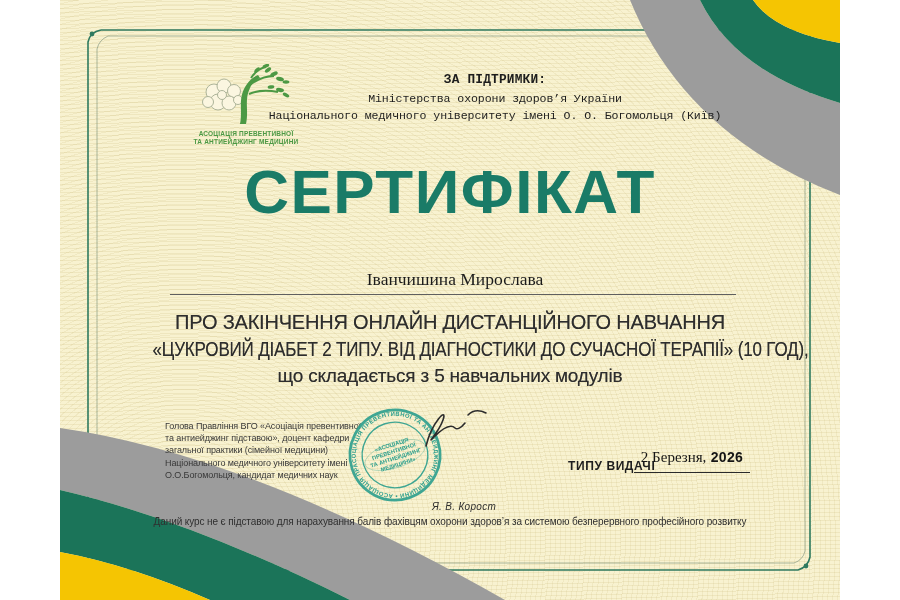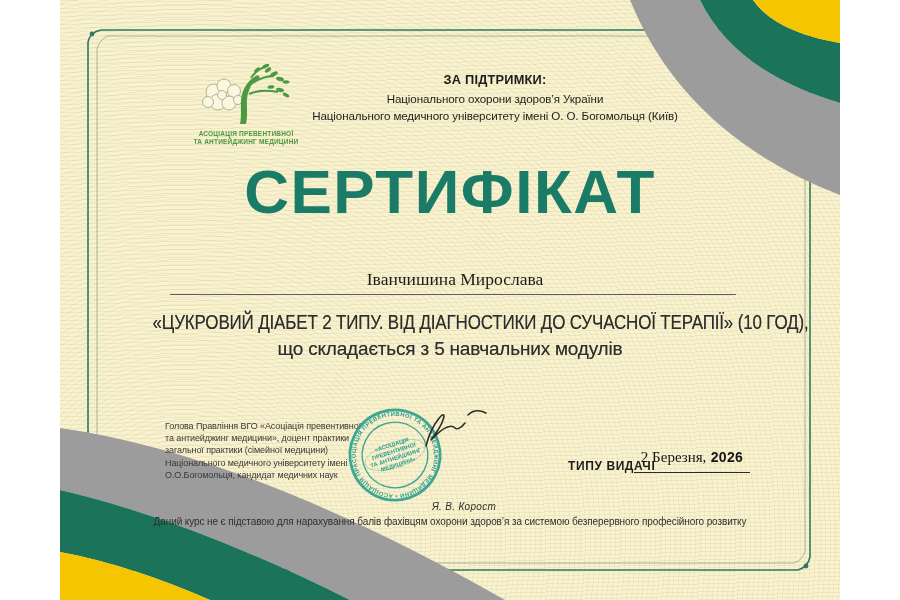--- a/index.html
+++ b/index.html
@@ -9,21 +9,21 @@
         background-color:#F8F2D0;
         background-image:
           repeating-radial-gradient(circle at 16% 90%, rgba(188,168,96,.13) 0 1px, transparent 1px 5px),
           repeating-linear-gradient(178.5deg, rgba(188,168,96,.16) 0 1px, transparent 1px 4px);}
   .layer{position:absolute;left:0;top:0;width:780px;height:600px;pointer-events:none;}
   .content{position:absolute;left:0;top:0;width:780px;height:600px;z-index:3;}
 
   .logo{position:absolute;left:132px;top:64px;width:108px;text-align:center;}
   .logo-cap{font-size:6.5px;line-height:8px;color:#4C9944;font-weight:bold;letter-spacing:.2px;}
 
-  .hdr{position:absolute;left:160px;top:72px;width:550px;text-align:center;color:#1d1d1d;}
+  .hdr{position:absolute;left:160px;top:72px;width:550px;text-align:center;color:#1d1d1d;font-family:Liberation Mono, monospace;}
   .hdr-sup{font-size:12.8px;font-weight:bold;margin-bottom:4px;letter-spacing:.2px;}
   .hdr-org{font-size:11.6px;line-height:16.5px;letter-spacing:-.1px;}
 
   .title{position:absolute;left:0;top:156px;width:780px;text-align:center;
          font-size:62px;font-weight:bold;letter-spacing:1.5px;color:#1A7B67;}
 
   .name{position:absolute;left:0;top:269px;width:790px;text-align:center;
         font-family:"Liberation Serif",serif;font-size:17.5px;color:#1b1b1b;}
   .name-line{position:absolute;left:110px;top:294px;width:566px;border-top:1.2px solid #5f5f5f;}
 
@@ -107,37 +107,38 @@
             <ellipse cx="63" cy="6" rx="3.4" ry="1.7" transform="rotate(-45 63 6)"></ellipse>
             <ellipse cx="92" cy="18" rx="3.4" ry="1.7" transform="rotate(0 92 18)"></ellipse>
           </g>
         </svg>
         <div class="logo-cap">АСОЦІАЦІЯ ПРЕВЕНТИВНОЇ</div>
         <div class="logo-cap">ТА АНТИЕЙДЖИНГ МЕДИЦИНИ</div>
       </div>
 
       <div class="hdr">
         <div class="hdr-sup">ЗА ПІДТРИМКИ:</div>
-        <div class="hdr-org">Національного охорони здоров’я України</div>
+        <div class="hdr-org">Міністерства охорони здоров’я України</div>
         <div class="hdr-org">Національного медичного університету імені О. О. Богомольця (Київ)</div>
       </div>
 
       <div class="title">СЕРТИФІКАТ</div>
 
       <div class="name">Іванчишина Мирослава</div>
       <div class="name-line"></div>
 
       <div class="body">
+        <div class="body-l1">ПРО ЗАКІНЧЕННЯ ОНЛАЙН ДИСТАНЦІЙНОГО НАВЧАННЯ</div>
         <div class="body-l2">«ЦУКРОВИЙ ДІАБЕТ 2 ТИПУ. ВІД ДІАГНОСТИКИ ДО СУЧАСНОЇ ТЕРАПІЇ» (10 ГОД),</div>
         <div class="body-l3">що складається з 5 навчальних модулів</div>
       </div>
 
       <div class="signatory">
         <div>Голова Правління ВГО «Асоціація превентивної</div>
-        <div>та антиейджинг медицини», доцент практики</div>
+        <div>та антиейджинг підставою», доцент кафедри</div>
         <div>загальної практики (сімейної медицини)</div>
         <div>Національного медичного університету імені</div>
         <div>О.О.Богомольця, кандидат медичних наук</div>
       </div>
 
       <div class="stamp-wrap">
         <svg width="98" height="98" viewBox="0 0 100 100" style="transform:rotate(-18deg)">
           <defs>
             <path id="stampring" d="M50,50 m-40,0 a40,40 0 1,1 80,0 a40,40 0 1,1 -80,0"></path>
           </defs>

